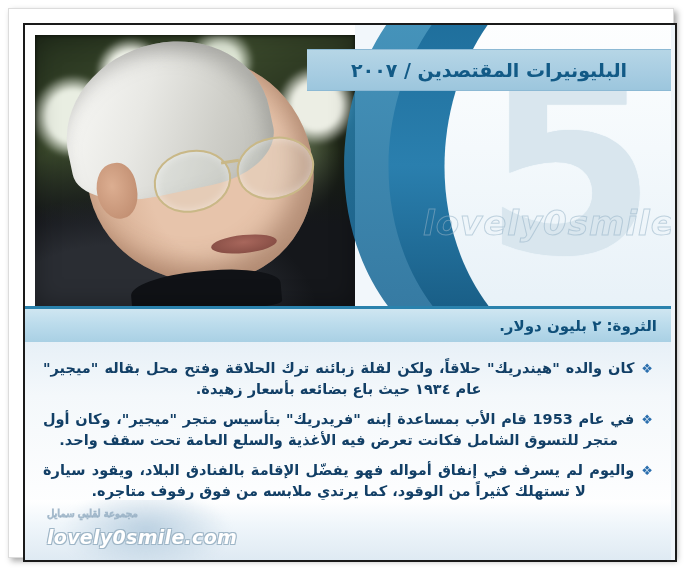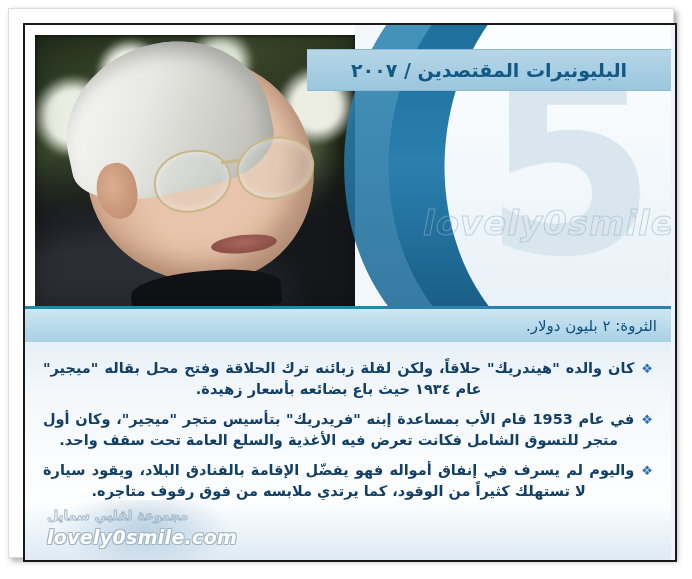--- a/index.html
+++ b/index.html
@@ -156,21 +156,21 @@
 
   
   #info-bar{
     position:absolute;left:0;top:281px;width:646px;height:36px;
     background:linear-gradient(to bottom,#cfe6f1 0%,#bcdcec 45%,#a9d0e4 100%);
     border-top:3px solid #2a82ad;
     box-sizing:border-box;
     display:flex;align-items:center;
   }
   #info-wealth{
-    position:absolute;right:14px;color:#0f4f79;font-size:15px;font-weight:400;margin-left:16px;
+    position:absolute;right:14px;color:#0f4f79;font-size:15px;font-weight:700;margin-left:16px;
   }
   #info-country{
     position:absolute;right:286px;color:#0f4f79;font-size:15px;font-weight:700;
   }
 
   
   #body-zone{
     position:absolute;left:0;top:317px;width:646px;height:180px;
     background:linear-gradient(to bottom,#e7f0f7 0%,#f4f8fb 30%,#ffffff 100%);
     padding:16px 18px 0 18px;box-sizing:border-box;
@@ -193,21 +193,21 @@
     background:linear-gradient(to bottom,#ffffff 0%,#eef5fa 45%,#dfeaf3 100%);
     overflow:hidden;
   }
   #footer-haze{
     position:absolute;left:36px;top:-12px;width:170px;height:86px;
     background:radial-gradient(ellipse at 50% 50%,#b9cfe0 0%,rgba(185,207,224,0) 70%);
     filter:blur(4px);
   }
   #footer-ar{
     position:absolute;right:auto;left:22px;top:8px;
-    font-size:13px;font-weight:700;direction:rtl;
+    font-size:10px;font-weight:400;direction:rtl;
     color:rgba(255,255,255,0);
     -webkit-text-stroke:1px rgba(150,175,195,.85);
     white-space:nowrap;
   }
   #footer-url{
     position:absolute;left:22px;top:26px;
     font-size:19px;font-style:italic;font-weight:700;
     color:#ffffff;
     text-shadow:1px 1px 0 #9fb6c7,-1px -1px 0 #9fb6c7,1px -1px 0 #9fb6c7,-1px 1px 0 #9fb6c7;
     white-space:nowrap;letter-spacing:.3px;

